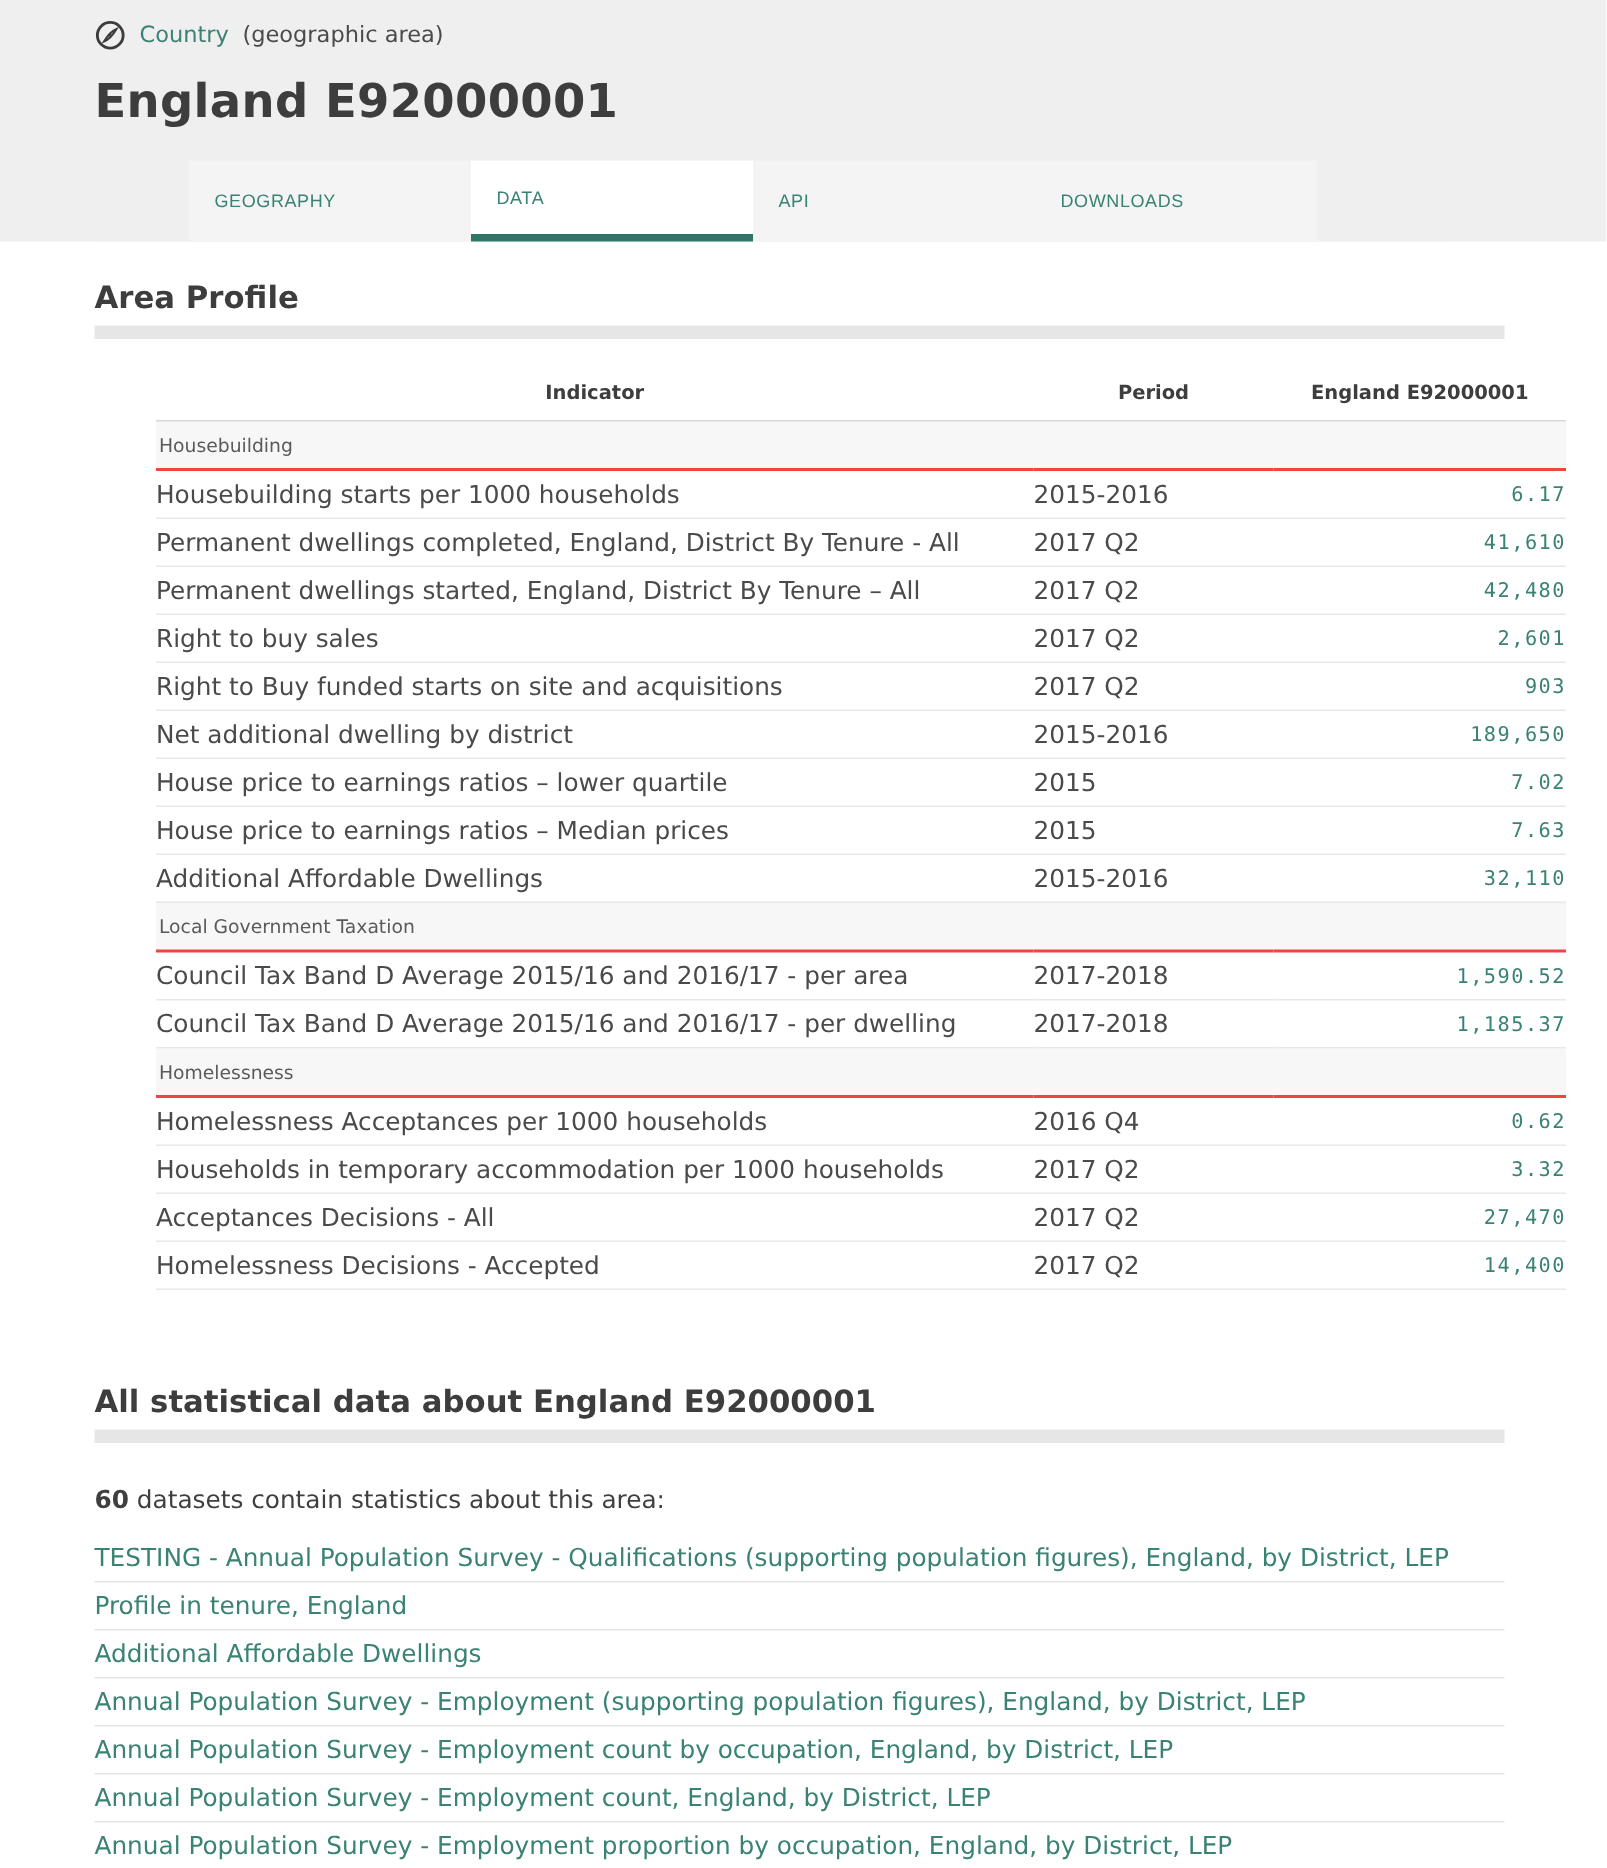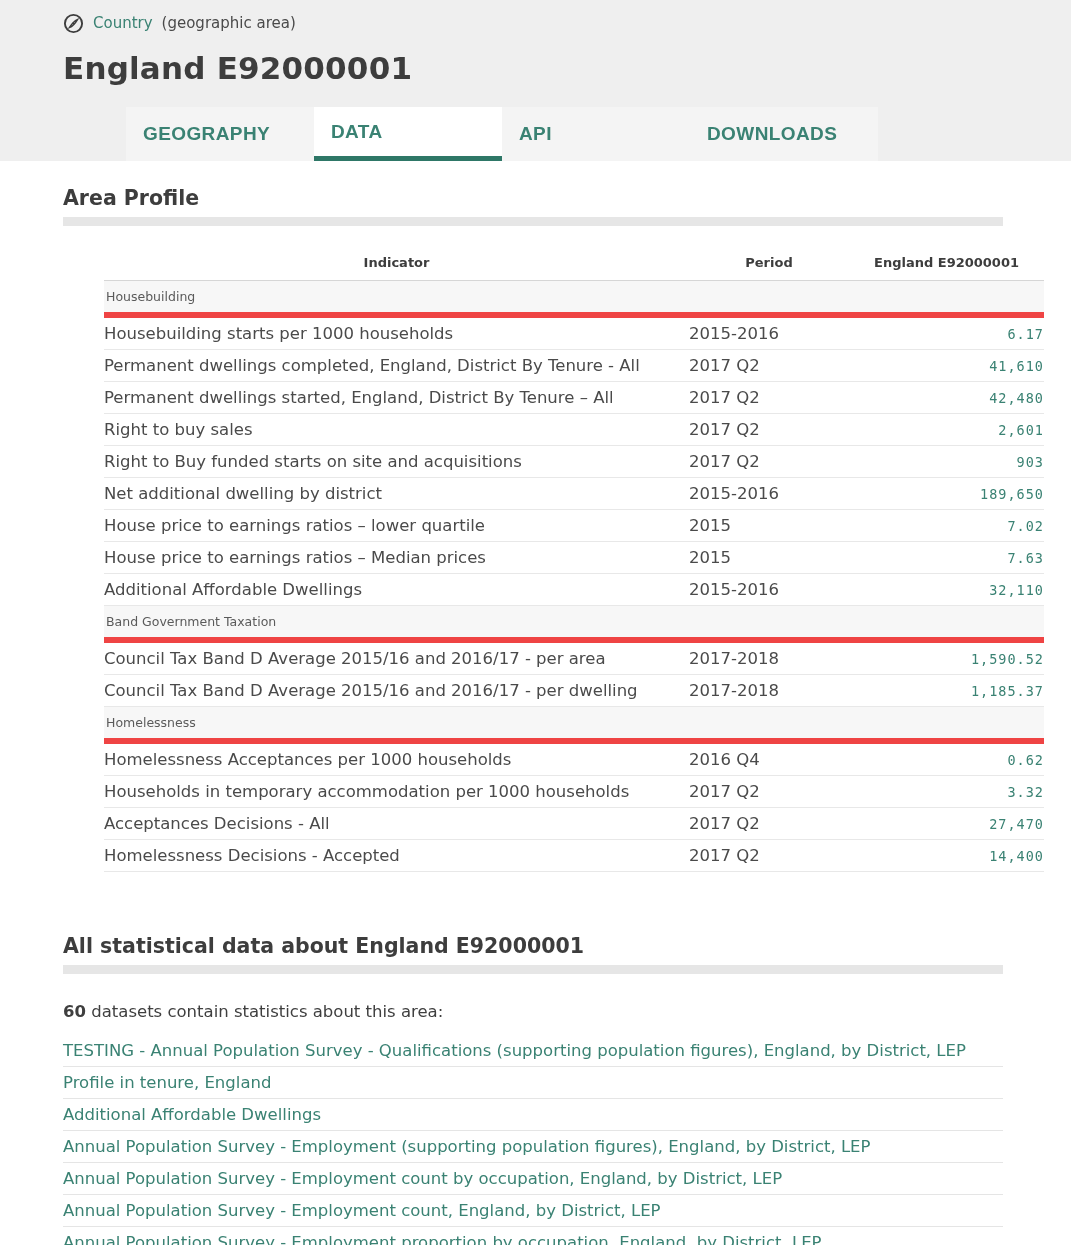--- a/index.html
+++ b/index.html
@@ -11,36 +11,36 @@
   .hero { background:#efefef; padding:10px 108px 0 63px; }
   .breadcrumb { display:flex; align-items:center; gap:9px; font-size:15px; color:#4a4a4a; height:26px; }
   .breadcrumb .crumb-link { color:#3a8273; text-decoration:none; cursor:pointer; }
   .breadcrumb .crumb-suffix { color:#4a4a4a; }
   .compass { width:21px; height:21px; display:block; }
   .page-title { font-size:31px; font-weight:bold; color:#3d3d3d; margin-top:14px; letter-spacing:0.2px; }
 
   
   .tabbar { background:#efefef; padding-left:63px; display:flex; height:54px; margin-top:21px; }
   .tab { width:188px; height:54px; background:#f4f4f4; display:flex; align-items:center;
-         padding-left:17px; font-size:19px; font-weight:bold; letter-spacing:0.4px;
+         padding-left:17px; font-size:12px; font-weight:normal; letter-spacing:0.4px;
          color:#3a8273; text-transform:uppercase; cursor:pointer; border:none; }
   .tab.active { background:#ffffff; border-bottom:5px solid #2e7767; padding-bottom:0; }
 
   
   .content { padding:0 68px 0 63px; background:#fff; }
   h2.section-heading { font-size:20.5px; font-weight:bold; color:#3d3d3d; margin-top:25px; }
   .heading-rule { height:9px; background:#e6e6e6; margin-top:7px; }
 
   
   table.profile { width:940px; border-collapse:collapse; table-layout:fixed; margin-top:17px;margin-left:41px; }
   col.c-indicator { width:585px; } col.c-period { width:160px; } col.c-value { width:195px; }
   th { font-size:13px; font-weight:bold; color:#3d3d3d; text-align:center;
        padding:12px 0 10px 0; border-bottom:1px solid #d6d6d6; }
   tr.sec td { background:#f7f7f7; font-size:12.5px; color:#5a5a5a;
-              padding:8px 0 8px 2px; border-bottom:6px solid #ef4444; }
+              padding:8px 0 8px 2px; border-bottom:2px solid #ef4444; }
   tr.row td { border-bottom:1px solid #e8e8e8; padding:6px 0; vertical-align:middle; }
   td.ind { font-size:16.5px; color:#4a4a4a; }
   td.per { font-size:16.5px; color:#4a4a4a; }
   td.val { font-family:"DejaVu Sans Mono","Liberation Mono",monospace; font-size:13.5px;
            letter-spacing:1px; color:#3a8273; text-align:right; }
 
   
   .count-line { margin-top:28px; font-size:16.5px; color:#3f3f3f; }
   .count-line b { font-weight:bold; }
   ul.datasets { list-style:none; margin-top:14px; }
@@ -132,21 +132,21 @@
             <td class="ind">House price to earnings ratios – Median prices</td>
             <td class="per">2015</td>
             <td class="val">7.63</td>
           </tr>
           <tr class="row">
             <td class="ind">Additional Affordable Dwellings</td>
             <td class="per">2015-2016</td>
             <td class="val">32,110</td>
           </tr>
           <tr class="sec">
-            <td colspan="3">Band Government Taxation</td>
+            <td colspan="3">Local Government Taxation</td>
           </tr>
           <tr class="row">
             <td class="ind">Council Tax Band D Average 2015/16 and 2016/17 - per area</td>
             <td class="per">2017-2018</td>
             <td class="val">1,590.52</td>
           </tr>
           <tr class="row">
             <td class="ind">Council Tax Band D Average 2015/16 and 2016/17 - per dwelling</td>
             <td class="per">2017-2018</td>
             <td class="val">1,185.37</td>

